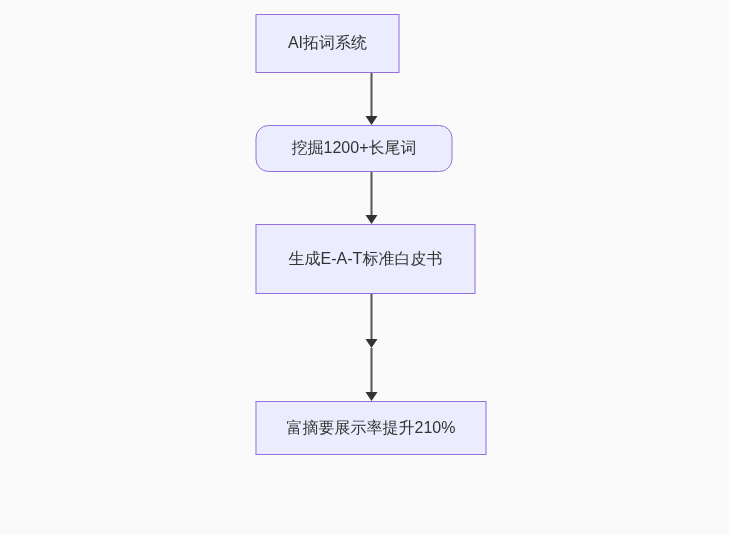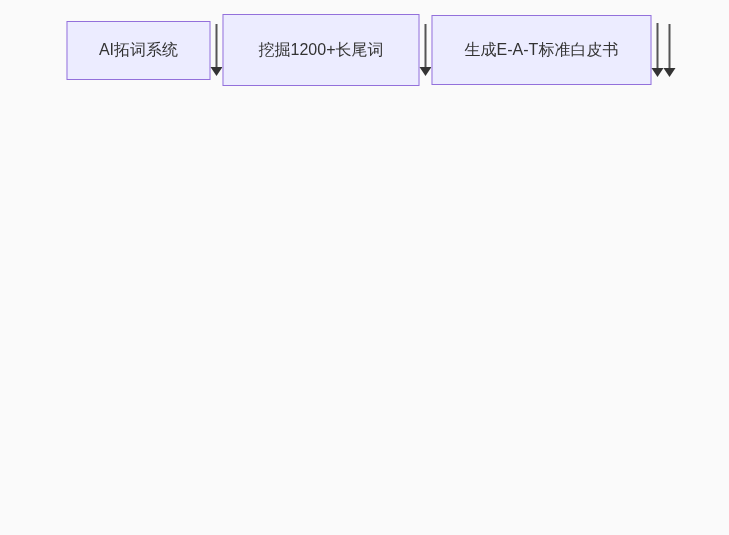--- a/index.html
+++ b/index.html
@@ -17,38 +17,37 @@
     height: 535px;
     background: #fafafa;
   }
 
   .flow-column {
     position: absolute;
     left: 371px;
     top: 14px;
     transform: translateX(-50%);
     display: flex;
-    flex-direction: row;
-    align-items: center;
+    flex-direction: column;
   }
 
   .node {
     background: #ececff;
     border: 1px solid #9370db;
     color: #333333;
     font-size: 16px;
     display: flex;
     align-items: center;
     justify-content: center;
     text-align: center;
     white-space: nowrap;
   }
 
   .node-1 { width: 144px; height: 59px; }
-  .node-2 { width: 197px; height: 72px; }
+  .node-2 { width: 197px; height: 47px; border-radius: 13px; }
   .node-3 { width: 220px; height: 70px; }
   .node-4 { width: 214px; height: 56px; }
   .node-5 { width: 231px; height: 54px; }
 
   .edge {
     display: flex;
     flex-direction: column;
     align-items: center;
     height: 52px;
   }
@@ -101,15 +100,18 @@
       <div class="shaft"></div>
       <div class="arrowhead"></div>
     </div>
 
 
     <div class="edge edge-4">
       <div class="shaft"></div>
       <div class="arrowhead"></div>
     </div>
 
+    <div class="node node-5">
+      <span>富摘要展示率提升210%</span>
+    </div>
 
   </div>
 </div>
 
 </body></html>

